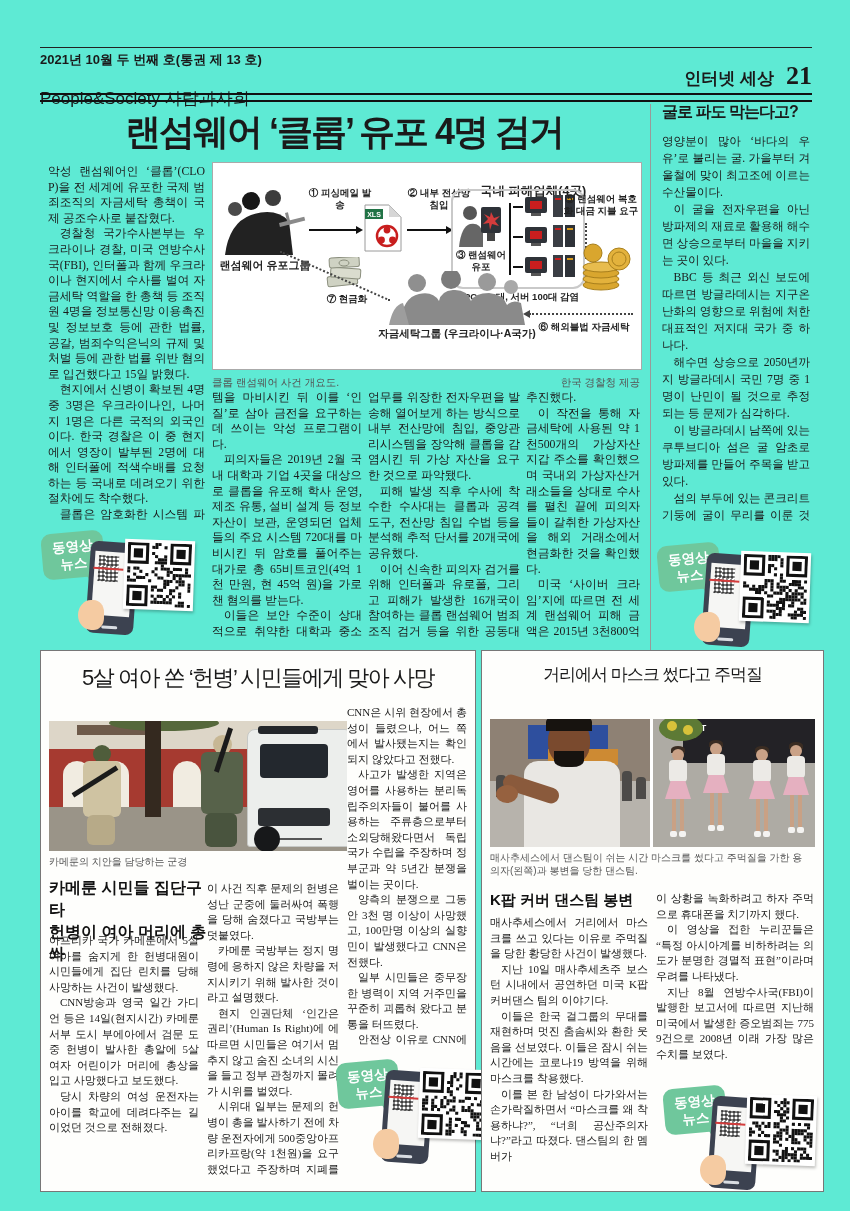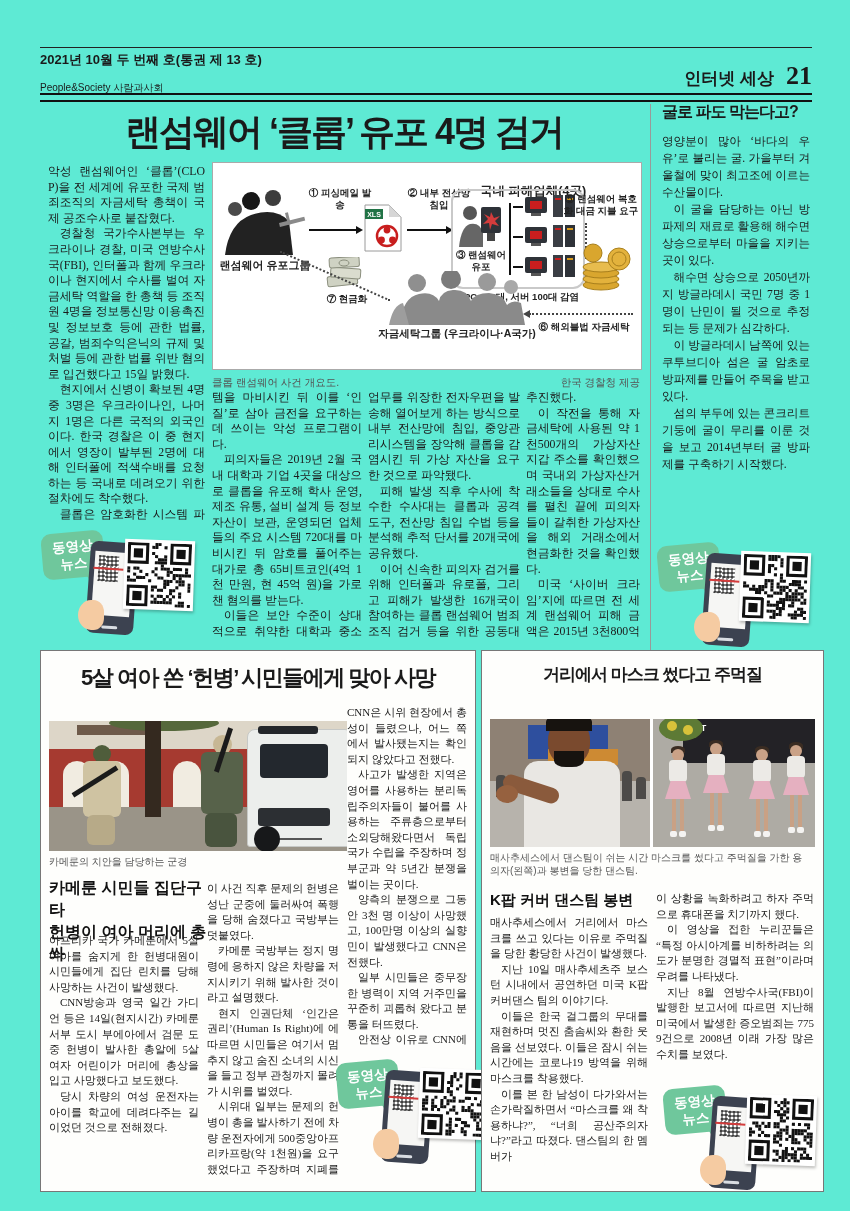--- a/index.html
+++ b/index.html
@@ -3,21 +3,21 @@
 <meta charset="utf-8">
 <style>
   html,body { margin:0; padding:0; background:#e9e9e9; }
   .page { position:relative; width:850px; height:1211px; margin:0 auto; background:#5eead4;
           font-family:"Liberation Sans",sans-serif; color:#1a1a1a; overflow:hidden; }
 
   
   .rule-thin-top { position:absolute; left:40px; width:772px; top:47px; height:1px; background:#222; }
   .masthead { position:absolute; left:40px; width:772px; top:51px; height:40px; }
   .issue-line { font-size:13px; font-weight:bold; letter-spacing:0; }
-  .brand-line { font-size:10px; margin-top:12px; }
+  .brand-line { font-size:17px; margin-top:18px; }
   .section-block { position:absolute; right:0; bottom:0; display:flex; align-items:baseline; gap:12px; }
   .section-name { font-size:17px; font-weight:bold; }
   .page-num { font-size:26px; font-weight:bold; font-family:"Liberation Serif",serif; }
   .rule-double { position:absolute; left:40px; width:772px; top:93px; height:5px;
                  border-top:2px solid #111; border-bottom:2px solid #111; }
 
   
   .col { position:absolute; text-align:justify; font-family:"Liberation Serif",serif;
          word-break:break-all; overflow:hidden; }
   .col p.para { margin:0; text-indent:1em; }
@@ -64,21 +64,21 @@
   
   .side-article { position:absolute; left:662px; top:100px; width:148px; height:550px; }
   .side-headline { margin:2px 0 10px; font-size:16px; font-weight:bold; letter-spacing:-1px; }
   .s-body { position:relative; height:392px; overflow:hidden; text-align:justify; }
   .side-qr { position:absolute; left:-4px; top:438px; }
 
   
   .box { position:absolute; top:650px; height:540px; border:1px solid #777; background:#fefefc; }
   .box-left  { left:40px;  width:434px; }
   .box-right { left:481px; width:341px; }
-  .box h2 { margin:12px 6px 0; text-align:center; font-weight:bold; }
+  .box h2 { margin:12px 6px 0; text-align:center; font-weight:normal; }
   .bl-headline { font-size:22px; letter-spacing:-1.5px; }
   .br-headline { font-size:17px; letter-spacing:-1px; }
   .photo-caption { position:absolute; font-size:10px; color:#555; line-height:13px; }
   .subhead { position:absolute; font-weight:bold; color:#111; }
   .bl-subhead { left:8px; top:226px; width:160px; font-size:16px; line-height:22px; }
   .br-subhead { left:8px; top:240px; width:160px; font-size:15px; }
   .bl-col1 { left:8px;   top:282px; width:150px; height:246px; }
   .bl-col2 { left:166px; top:230px; width:132px; height:298px; }
   .bl-col3 { left:306px; top:54px;  width:120px; height:344px; }
   .br-col1 { left:8px;   top:264px; width:158px; height:266px; }
@@ -450,21 +450,22 @@
         </div>
     </div>
   </div>
 
   <div class="vrule-main"></div>
 
   <div class="side-article">
     <h2 class="side-headline">굴로 파도 막는다고?</h2>
     <div class="col s-col s-body" style="position:relative">
         <p class="para">영양분이 많아 ‘바다의 우유’로 불리는 굴. 가을부터 겨울철에 맞이 최고조에 이르는 수산물이다.</p>
-        <p class="para">이 굴을 담당하는 아닌 방파제의 재료로 활용해 해수면 상승으로부터 마을을 지키는 곳이 있다.</p>
+        <p class="para">이 굴을 전자우편을 아닌 방파제의 재료로 활용해 해수면 상승으로부터 마을을 지키는 곳이 있다.</p>
+        <p class="para">BBC 등 최근 외신 보도에 따르면 방글라데시는 지구온난화의 영향으로 위험에 처한 대표적인 저지대 국가 중 하나다.</p>
         <p class="para">해수면 상승으로 2050년까지 방글라데시 국민 7명 중 1명이 난민이 될 것으로 추정되는 등 문제가 심각하다.</p>
         <p class="para">이 방글라데시 남쪽에 있는 쿠투브디아 섬은 굴 암초로 방파제를 만들어 주목을 받고 있다.</p>
         <p class="para">섬의 부두에 있는 콘크리트 기둥에 굴이 무리를 이룬 것을 보고 2014년부터 굴 방파제를 구축하기 시작했다.</p>
       </div>
     <div class="qr-sticker side-qr">
       <div class="bubble">
         <span>동영상</span><br>
         <span>뉴스</span>
       </div>
       <div class="phone">

